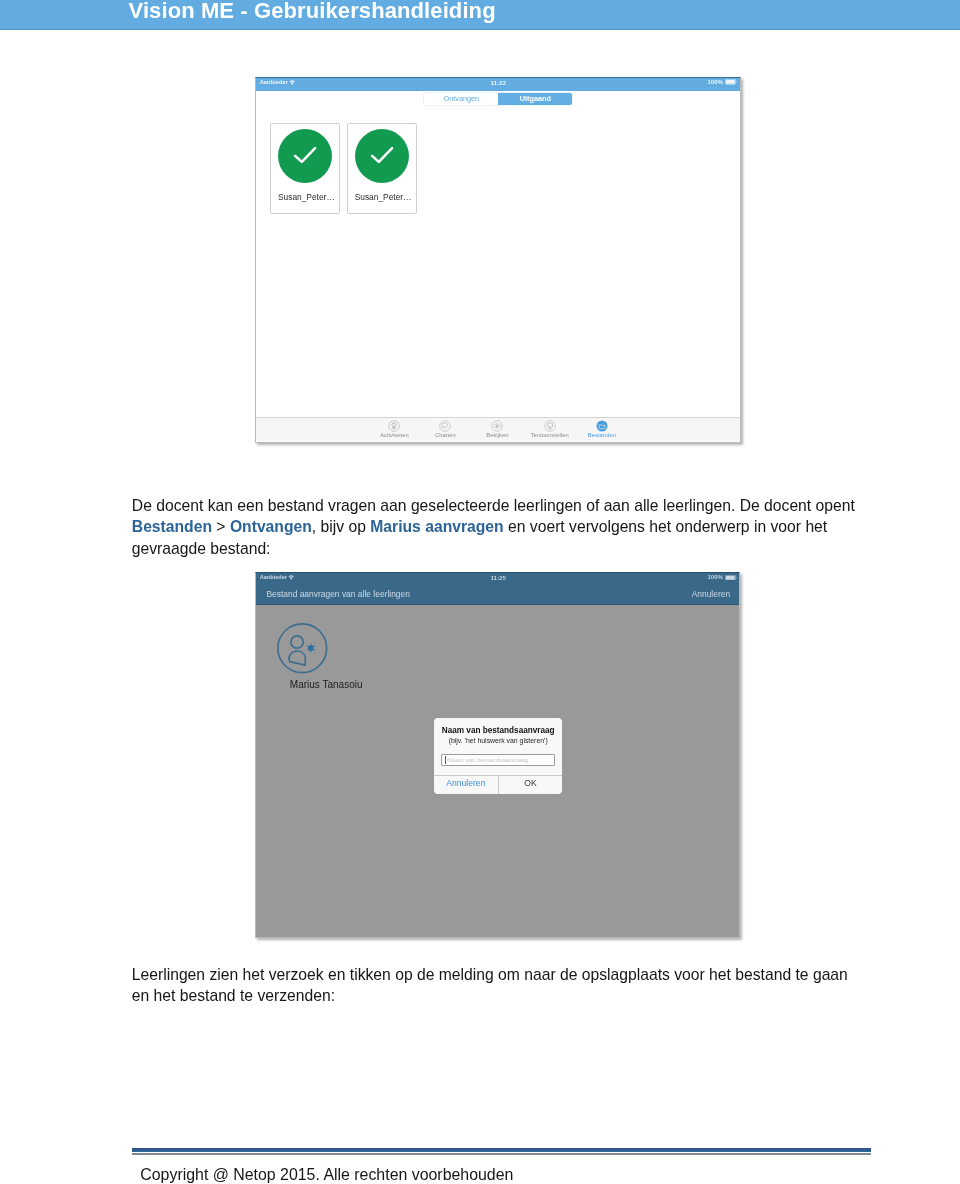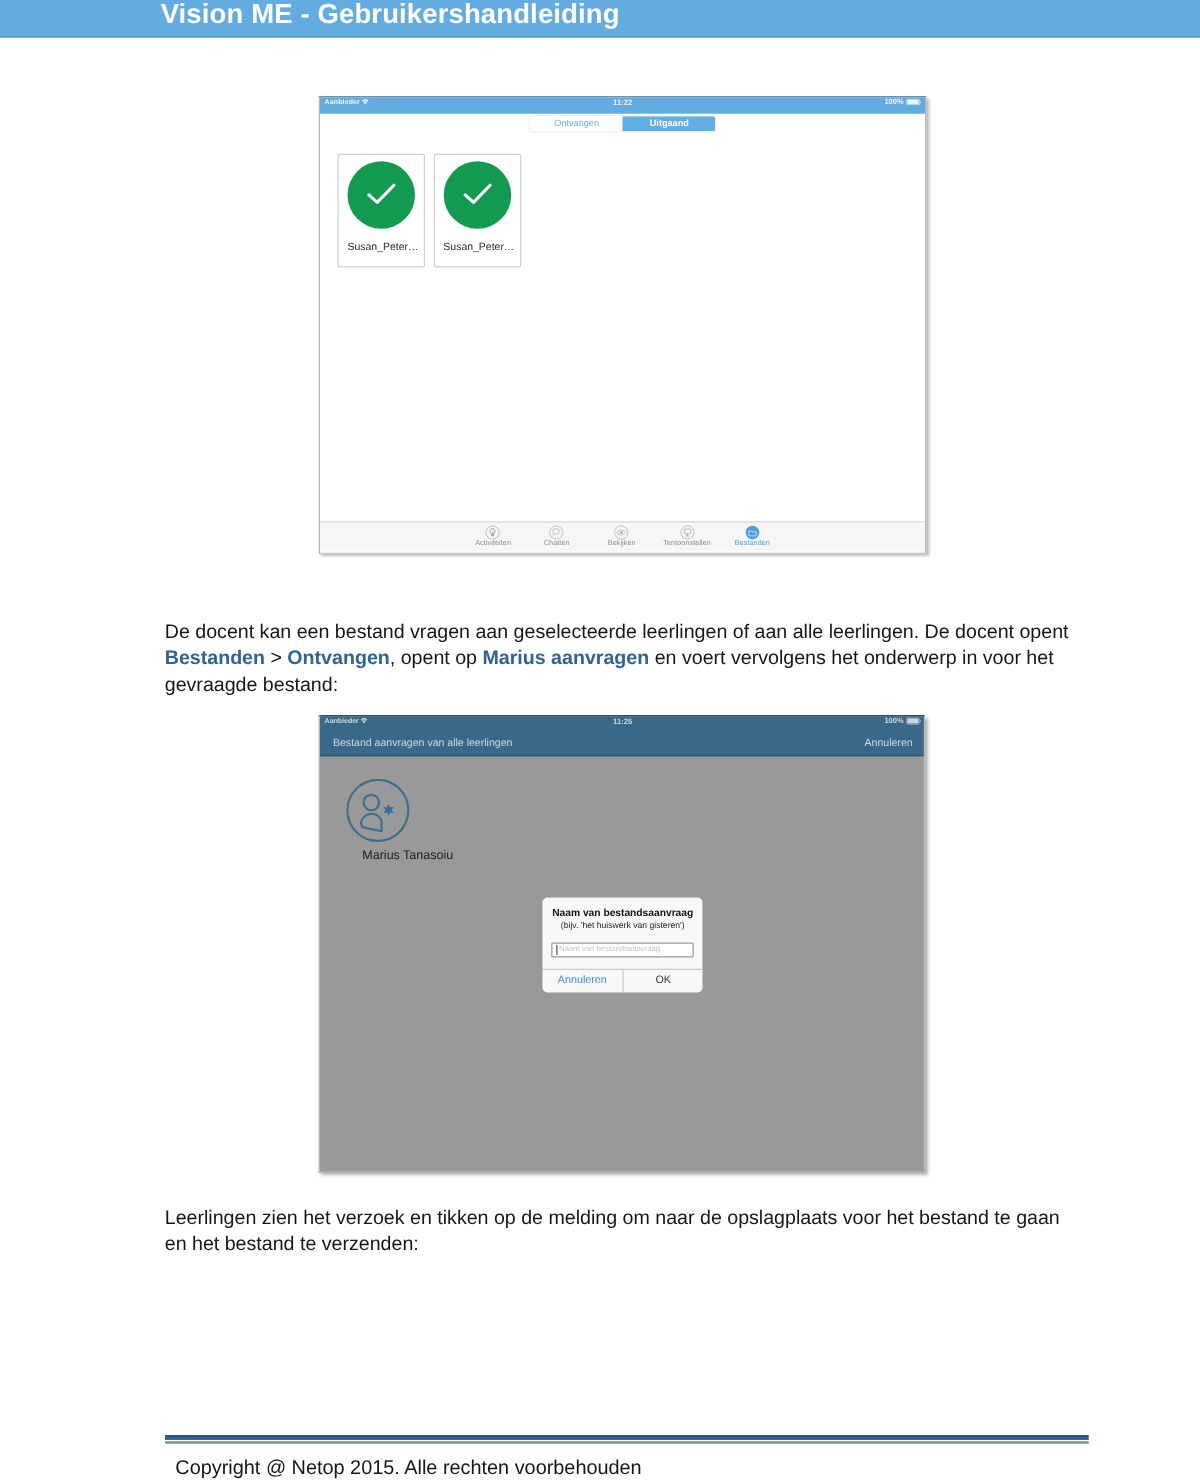--- a/index.html
+++ b/index.html
@@ -151,21 +151,21 @@
     </div>
     <div class="tab on" style="left:319.7px">
       <span class="ico"><svg width="12" height="12" viewBox="0 0 24 24">
             <circle cx="12" cy="12" r="11" fill="#4a9fdc"></circle>
             <path d="M6.2 9.6h4.3l1.1 1.3h6.2v5.5a1 1 0 0 1-1 1H7.2a1 1 0 0 1-1-1z" fill="none" stroke="#e7f2fa" stroke-width="1.2" stroke-linejoin="round"></path>
           </svg></span>
       <span class="lbl">Bestanden</span>
     </div>
   </div>
 
-  <div class="para" style="top:495px"><span>De docent kan een bestand vragen aan geselecteerde leerlingen of aan alle leerlingen. De docent opent </span><span class="blue">Bestanden</span><span> &gt; </span><span class="blue">Ontvangen</span><span>, opent op </span><span class="blue">Marius aanvragen</span><span> en voert vervolgens het onderwerp in voor het gevraagde bestand:</span></div>
+  <div class="para" style="top:495px"><span>De docent kan een bestand vragen aan geselecteerde leerlingen of aan alle leerlingen. De docent opent </span><span class="blue">Bestanden</span><span> &gt; </span><span class="blue">Ontvangen</span><span>, bijv op </span><span class="blue">Marius aanvragen</span><span> en voert vervolgens het onderwerp in voor het gevraagde bestand:</span></div>
 
   <div class="shot" id="shot2">
     <div class="s2-nav">
       <div class="s2-st-left"><span>Aanbieder</span><span class="wifi-ico"><svg width="6.4" height="5" viewBox="0 0 14 11">
               <path d="M7 10.4 4.3 7.1a4.2 4.2 0 0 1 5.4 0z" fill="#c9d8e4"></path>
               <path d="M2.4 4.7 1.1 3.3A8.9 8.9 0 0 1 12.9 3.3l-1.3 1.4a7 7 0 0 0-9.2 0z" fill="#c9d8e4"></path>
               <path d="M3.9 6.3 2.8 5.1a6.3 6.3 0 0 1 8.4 0l-1.1 1.2a4.7 4.7 0 0 0-6.2 0z" fill="#c9d8e4"></path>
             </svg></span></div>
       <div class="s2-st-time">11:25</div>
       <div class="s2-st-right"><span>100%</span><span class="batt"><svg width="11.8" height="5.6" viewBox="0 0 59 28">

